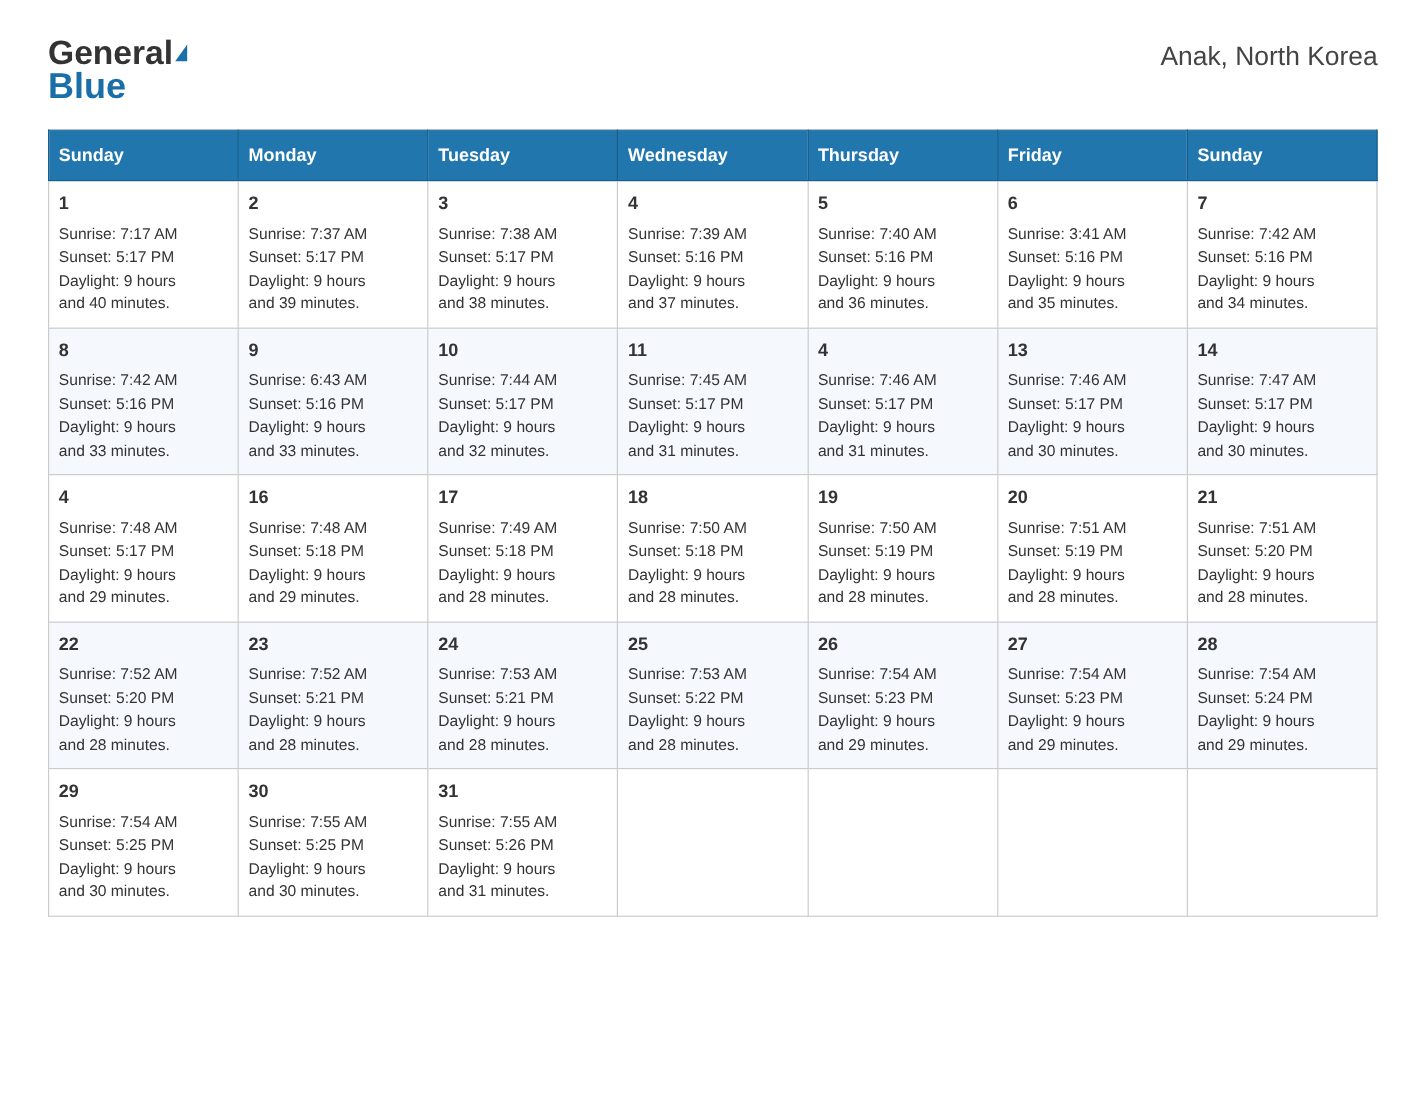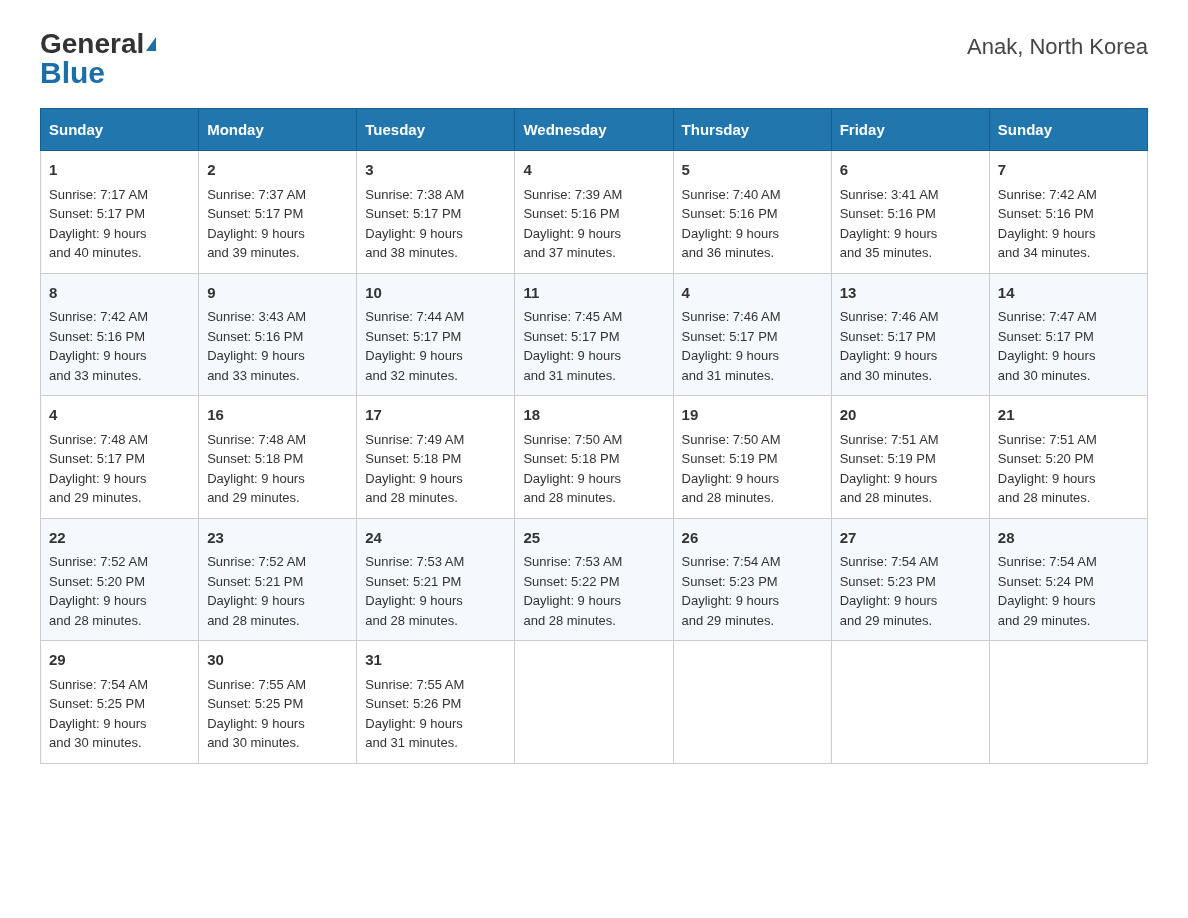--- a/index.html
+++ b/index.html
@@ -128,21 +128,21 @@
         <td><span class="day-num">1</span><span>Sunrise: 7:17 AM</span><br><span>Sunset: 5:17 PM</span><br><span>Daylight: 9 hours</span><br><span>and 40 minutes.</span></td>
         <td><span class="day-num">2</span><span>Sunrise: 7:37 AM</span><br><span>Sunset: 5:17 PM</span><br><span>Daylight: 9 hours</span><br><span>and 39 minutes.</span></td>
         <td><span class="day-num">3</span><span>Sunrise: 7:38 AM</span><br><span>Sunset: 5:17 PM</span><br><span>Daylight: 9 hours</span><br><span>and 38 minutes.</span></td>
         <td><span class="day-num">4</span><span>Sunrise: 7:39 AM</span><br><span>Sunset: 5:16 PM</span><br><span>Daylight: 9 hours</span><br><span>and 37 minutes.</span></td>
         <td><span class="day-num">5</span><span>Sunrise: 7:40 AM</span><br><span>Sunset: 5:16 PM</span><br><span>Daylight: 9 hours</span><br><span>and 36 minutes.</span></td>
         <td><span class="day-num">6</span><span>Sunrise: 3:41 AM</span><br><span>Sunset: 5:16 PM</span><br><span>Daylight: 9 hours</span><br><span>and 35 minutes.</span></td>
         <td><span class="day-num">7</span><span>Sunrise: 7:42 AM</span><br><span>Sunset: 5:16 PM</span><br><span>Daylight: 9 hours</span><br><span>and 34 minutes.</span></td>
       </tr>
       <tr>
         <td><span class="day-num">8</span><span>Sunrise: 7:42 AM</span><br><span>Sunset: 5:16 PM</span><br><span>Daylight: 9 hours</span><br><span>and 33 minutes.</span></td>
-        <td><span class="day-num">9</span><span>Sunrise: 3:43 AM</span><br><span>Sunset: 5:16 PM</span><br><span>Daylight: 9 hours</span><br><span>and 33 minutes.</span></td>
+        <td><span class="day-num">9</span><span>Sunrise: 6:43 AM</span><br><span>Sunset: 5:16 PM</span><br><span>Daylight: 9 hours</span><br><span>and 33 minutes.</span></td>
         <td><span class="day-num">10</span><span>Sunrise: 7:44 AM</span><br><span>Sunset: 5:17 PM</span><br><span>Daylight: 9 hours</span><br><span>and 32 minutes.</span></td>
         <td><span class="day-num">11</span><span>Sunrise: 7:45 AM</span><br><span>Sunset: 5:17 PM</span><br><span>Daylight: 9 hours</span><br><span>and 31 minutes.</span></td>
         <td><span class="day-num">4</span><span>Sunrise: 7:46 AM</span><br><span>Sunset: 5:17 PM</span><br><span>Daylight: 9 hours</span><br><span>and 31 minutes.</span></td>
         <td><span class="day-num">13</span><span>Sunrise: 7:46 AM</span><br><span>Sunset: 5:17 PM</span><br><span>Daylight: 9 hours</span><br><span>and 30 minutes.</span></td>
         <td><span class="day-num">14</span><span>Sunrise: 7:47 AM</span><br><span>Sunset: 5:17 PM</span><br><span>Daylight: 9 hours</span><br><span>and 30 minutes.</span></td>
       </tr>
       <tr>
         <td><span class="day-num">4</span><span>Sunrise: 7:48 AM</span><br><span>Sunset: 5:17 PM</span><br><span>Daylight: 9 hours</span><br><span>and 29 minutes.</span></td>
         <td><span class="day-num">16</span><span>Sunrise: 7:48 AM</span><br><span>Sunset: 5:18 PM</span><br><span>Daylight: 9 hours</span><br><span>and 29 minutes.</span></td>
         <td><span class="day-num">17</span><span>Sunrise: 7:49 AM</span><br><span>Sunset: 5:18 PM</span><br><span>Daylight: 9 hours</span><br><span>and 28 minutes.</span></td>

